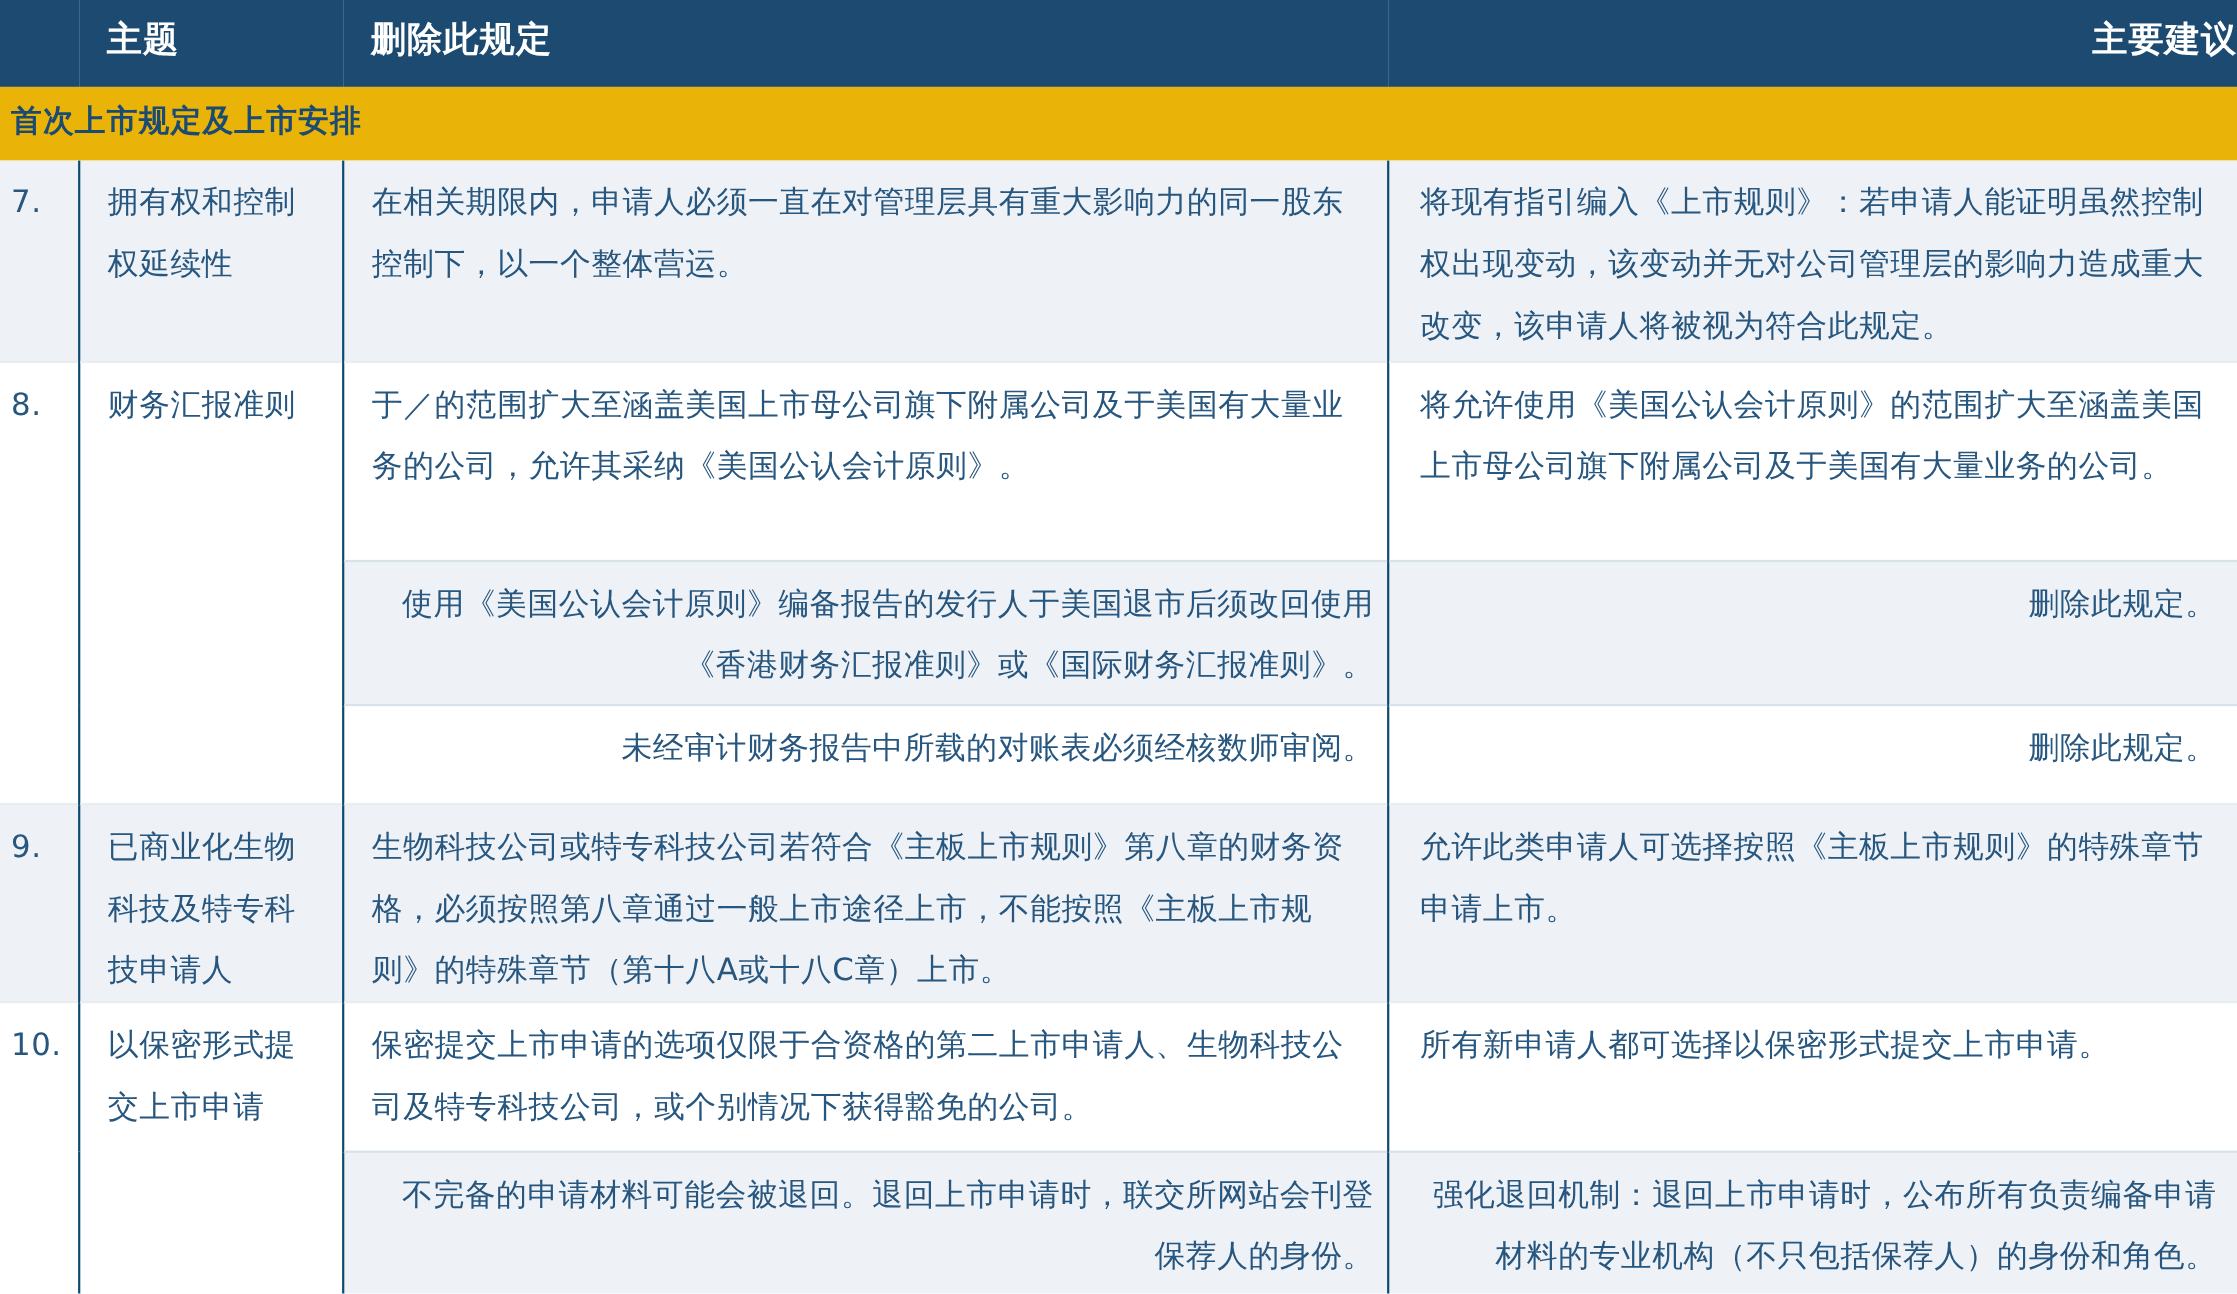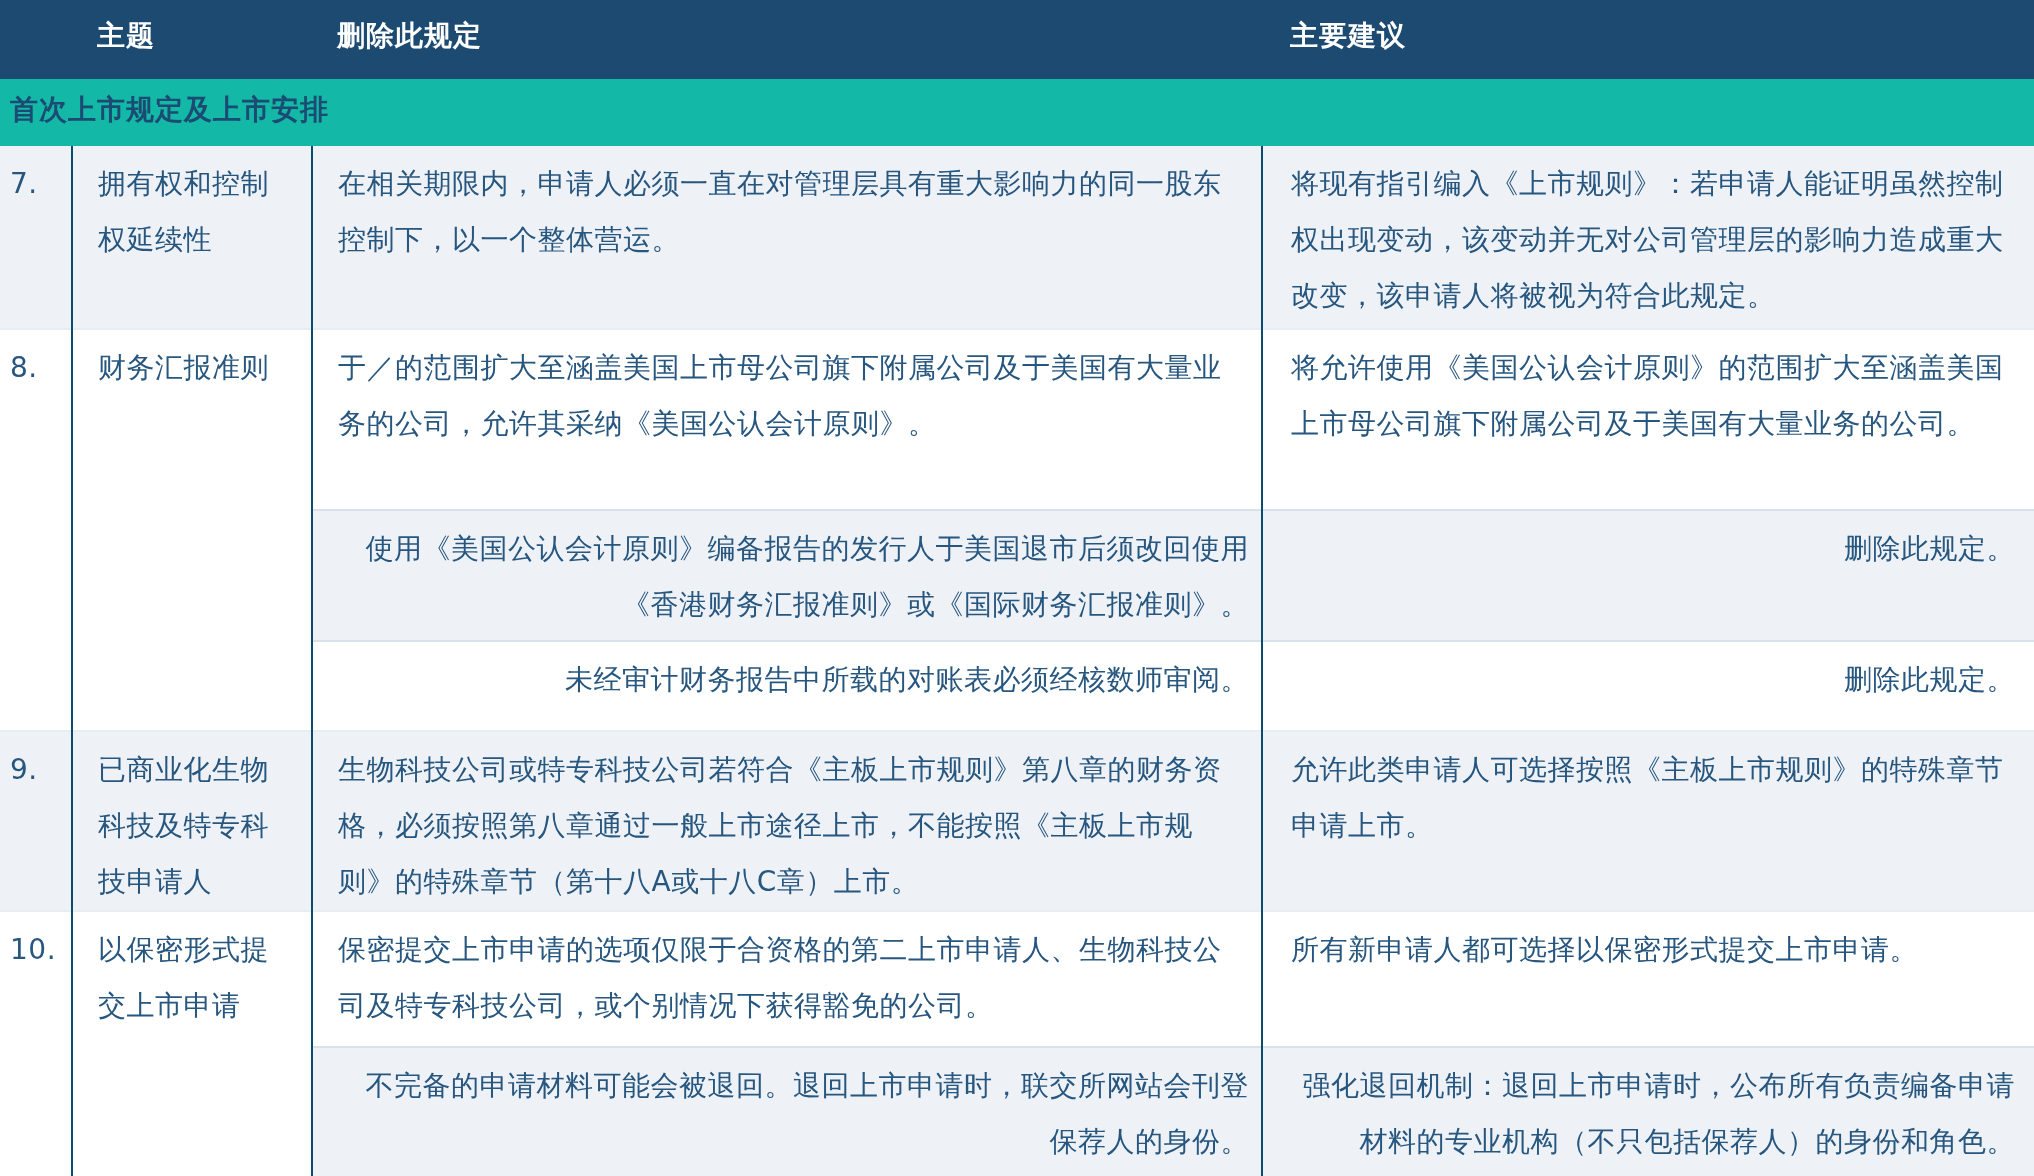--- a/index.html
+++ b/index.html
@@ -8,27 +8,27 @@
     font-family:"DejaVu Sans","Liberation Sans",sans-serif;
   }
   .table-wrap{width:2034px;height:1176px;overflow:hidden;}
   table{
     border-collapse:collapse;table-layout:fixed;width:2034px;
     font-size:28px;color:#27567f;
   }
   thead th{
     background:#1c4a70;color:#ffffff;font-weight:bold;
     text-align:left;height:71px;vertical-align:middle;
-    padding:0 0 8px 25px;font-size:28px;letter-spacing:1px;
+    padding:0 0 8px 25px;font-size:32px;letter-spacing:1px;
   }
   thead th.col-number{padding-left:10px;}
-  thead th.col-reco{padding-left:28px;}
+  thead th.col-reco{padding-left:28px;text-align:right;}
   td{vertical-align:top;line-height:56px;letter-spacing:0.5px;}
   .section-cell{
-    background:#14b8a6;color:#1b4b72;font-weight:bold;
+    background:#eab308;color:#1b4b72;font-weight:bold;
     vertical-align:middle;padding:0 0 6px 10px;letter-spacing:1px;
   }
   .cell-number{padding:10px 4px 0 10px;}
   .cell-topic{padding:10px 25px 0 25px;}
   .cell-current{padding:10px 12px 0 25px;}
   .cell-reco{padding:10px 19px 0 28px;}
   .vb{border-left:2px solid #0c4a6e;}
   tr.rb td{border-top:2px solid #e6edf3;}
   tr.ib td{border-top:2px solid #d8e2eb;text-align:right;}
   td.shaded{background:#eef2f7;}

